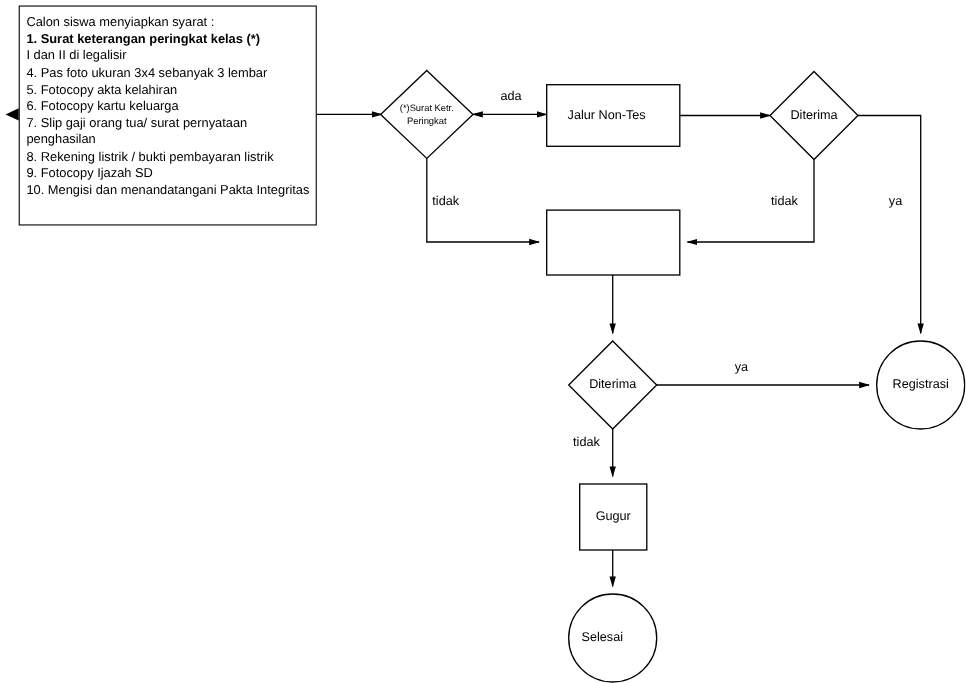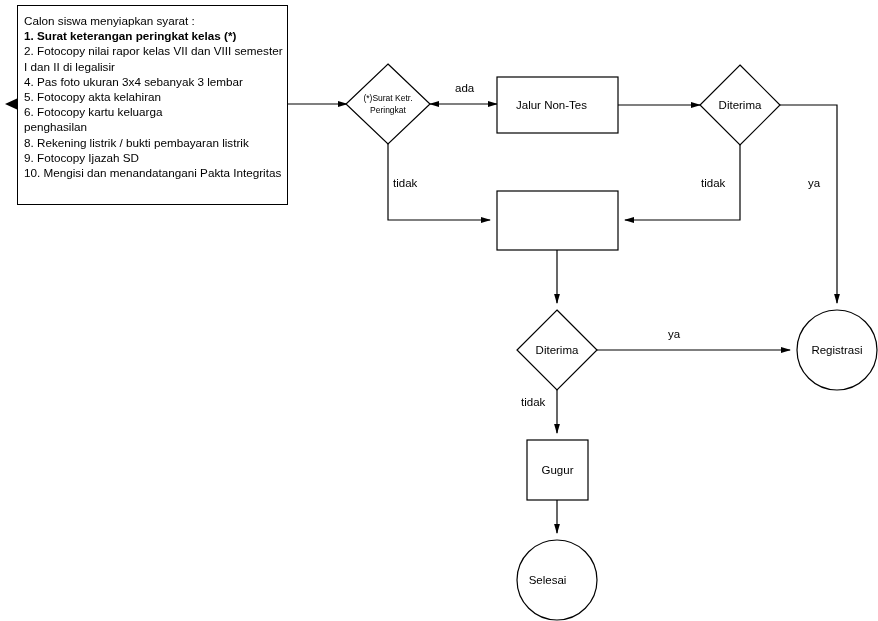--- a/index.html
+++ b/index.html
@@ -71,25 +71,25 @@
   }
 </style>
 </head>
 <body>
 
 <div id="canvas">
 
   <div class="req-box">
     <div class="req-line">Calon siswa menyiapkan syarat :</div>
     <div class="req-line bold">1. Surat keterangan peringkat kelas (*)</div>
-    <div class="req-line">2. Fotocopy nilai rapor kelas VII dan VIII semester</div>
     <div class="req-line">I dan II di legalisir</div>
     <div class="req-line">4. Pas foto ukuran 3x4 sebanyak 3 lembar</div>
     <div class="req-line">5. Fotocopy akta kelahiran</div>
     <div class="req-line">6. Fotocopy kartu keluarga</div>
+    <div class="req-line">7. Slip gaji orang tua/ surat pernyataan</div>
     <div class="req-line">penghasilan</div>
     <div class="req-line">8. Rekening listrik / bukti pembayaran listrik</div>
     <div class="req-line">9. Fotocopy Ijazah SD</div>
     <div class="req-line">10. Mengisi dan menandatangani Pakta Integritas</div>
   </div>
 
   <svg id="flow-svg" viewBox="0 0 878 621" xmlns="http://www.w3.org/2000/svg">
     <defs>
       <marker id="arrow" markerWidth="10" markerHeight="10" refX="9" refY="3.5" orient="auto" markerUnits="userSpaceOnUse">
         <polygon points="0,0.6 10,3.5 0,6.4" fill="#000000"></polygon>

